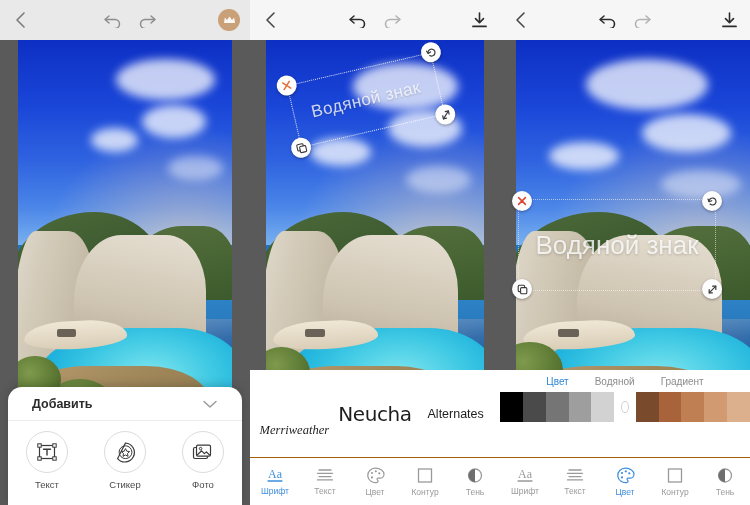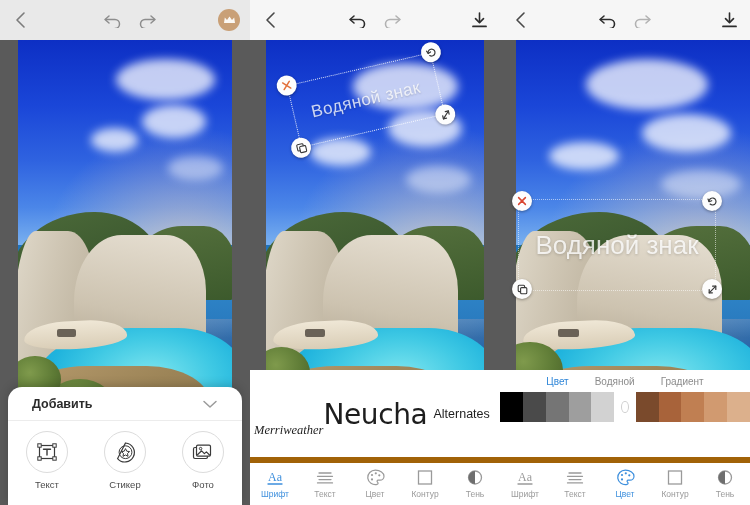--- a/index.html
+++ b/index.html
@@ -166,21 +166,21 @@
     position:absolute; left:0; right:0; bottom:0; height:135px;
     background:#ffffff; z-index:20;
     display:flex; flex-direction:column;
   }
   .font-grid{
     flex:1; display:grid; grid-template-columns:1fr 1fr 1fr;
     align-items:center; justify-items:center; padding:8px 4px 2px;
   }
   .font-cell{ position:relative; text-align:center; color:#1d1d1d; line-height:1.12; }
   .f-merri{ font-family:"Liberation Serif", serif; font-size:12.5px; font-style:italic;margin-top:32px; }
-  .f-neucha{ font-family:"DejaVu Sans", sans-serif; font-size:28px; letter-spacing:-.4px; }
+  .f-neucha{ font-family:"DejaVu Sans", sans-serif; font-size:20px; letter-spacing:-.4px; }
   .f-mont{ font-family:"Liberation Sans", sans-serif; font-size:12.5px; }
   .f-monta{ font-family:"Liberation Sans", sans-serif; font-size:11.5px; font-style:italic; }
   .f-nasal{ font-family:"DejaVu Sans", sans-serif; font-size:11.5px; }
   .f-nunito{ font-family:"DejaVu Sans", sans-serif; font-size:19px; }
   .crown-small{
     position:absolute; right:-6px; top:-10px;
     width:15px; height:15px; border-radius:50%; background:#f0a33c;
     display:flex; align-items:center; justify-content:center;
   }
 
@@ -206,21 +206,21 @@
   .track{ position:relative; height:3px; background:#e4e4e4; border-radius:2px; }
   .fill{ position:absolute; left:0; top:0; height:3px; background:#3d8fdd; border-radius:2px; }
   .thumb{
     position:absolute; top:-6px; width:15px; height:15px; border-radius:50%;
     background:#fff; border:1px solid #cdcdcd; box-shadow:0 1px 3px rgba(0,0,0,.22);
   }
 
   
   .tabbar{
     position:absolute; left:0; right:0; bottom:0; height:48px;
-    background:#fff; border-top:6px solid #a16207;
+    background:#fff; border-top:1px solid #a16207;
     display:flex; z-index:25;
   }
   .tab{
     flex:1; display:flex; flex-direction:column; align-items:center; justify-content:center; gap:3px;
   }
   .tab-label{ font-size:8.5px; color:#9a9a9a; }
   .tab.active .tab-label{ color:#3d8fdd; }
 </style>
 </head>
 <body>

